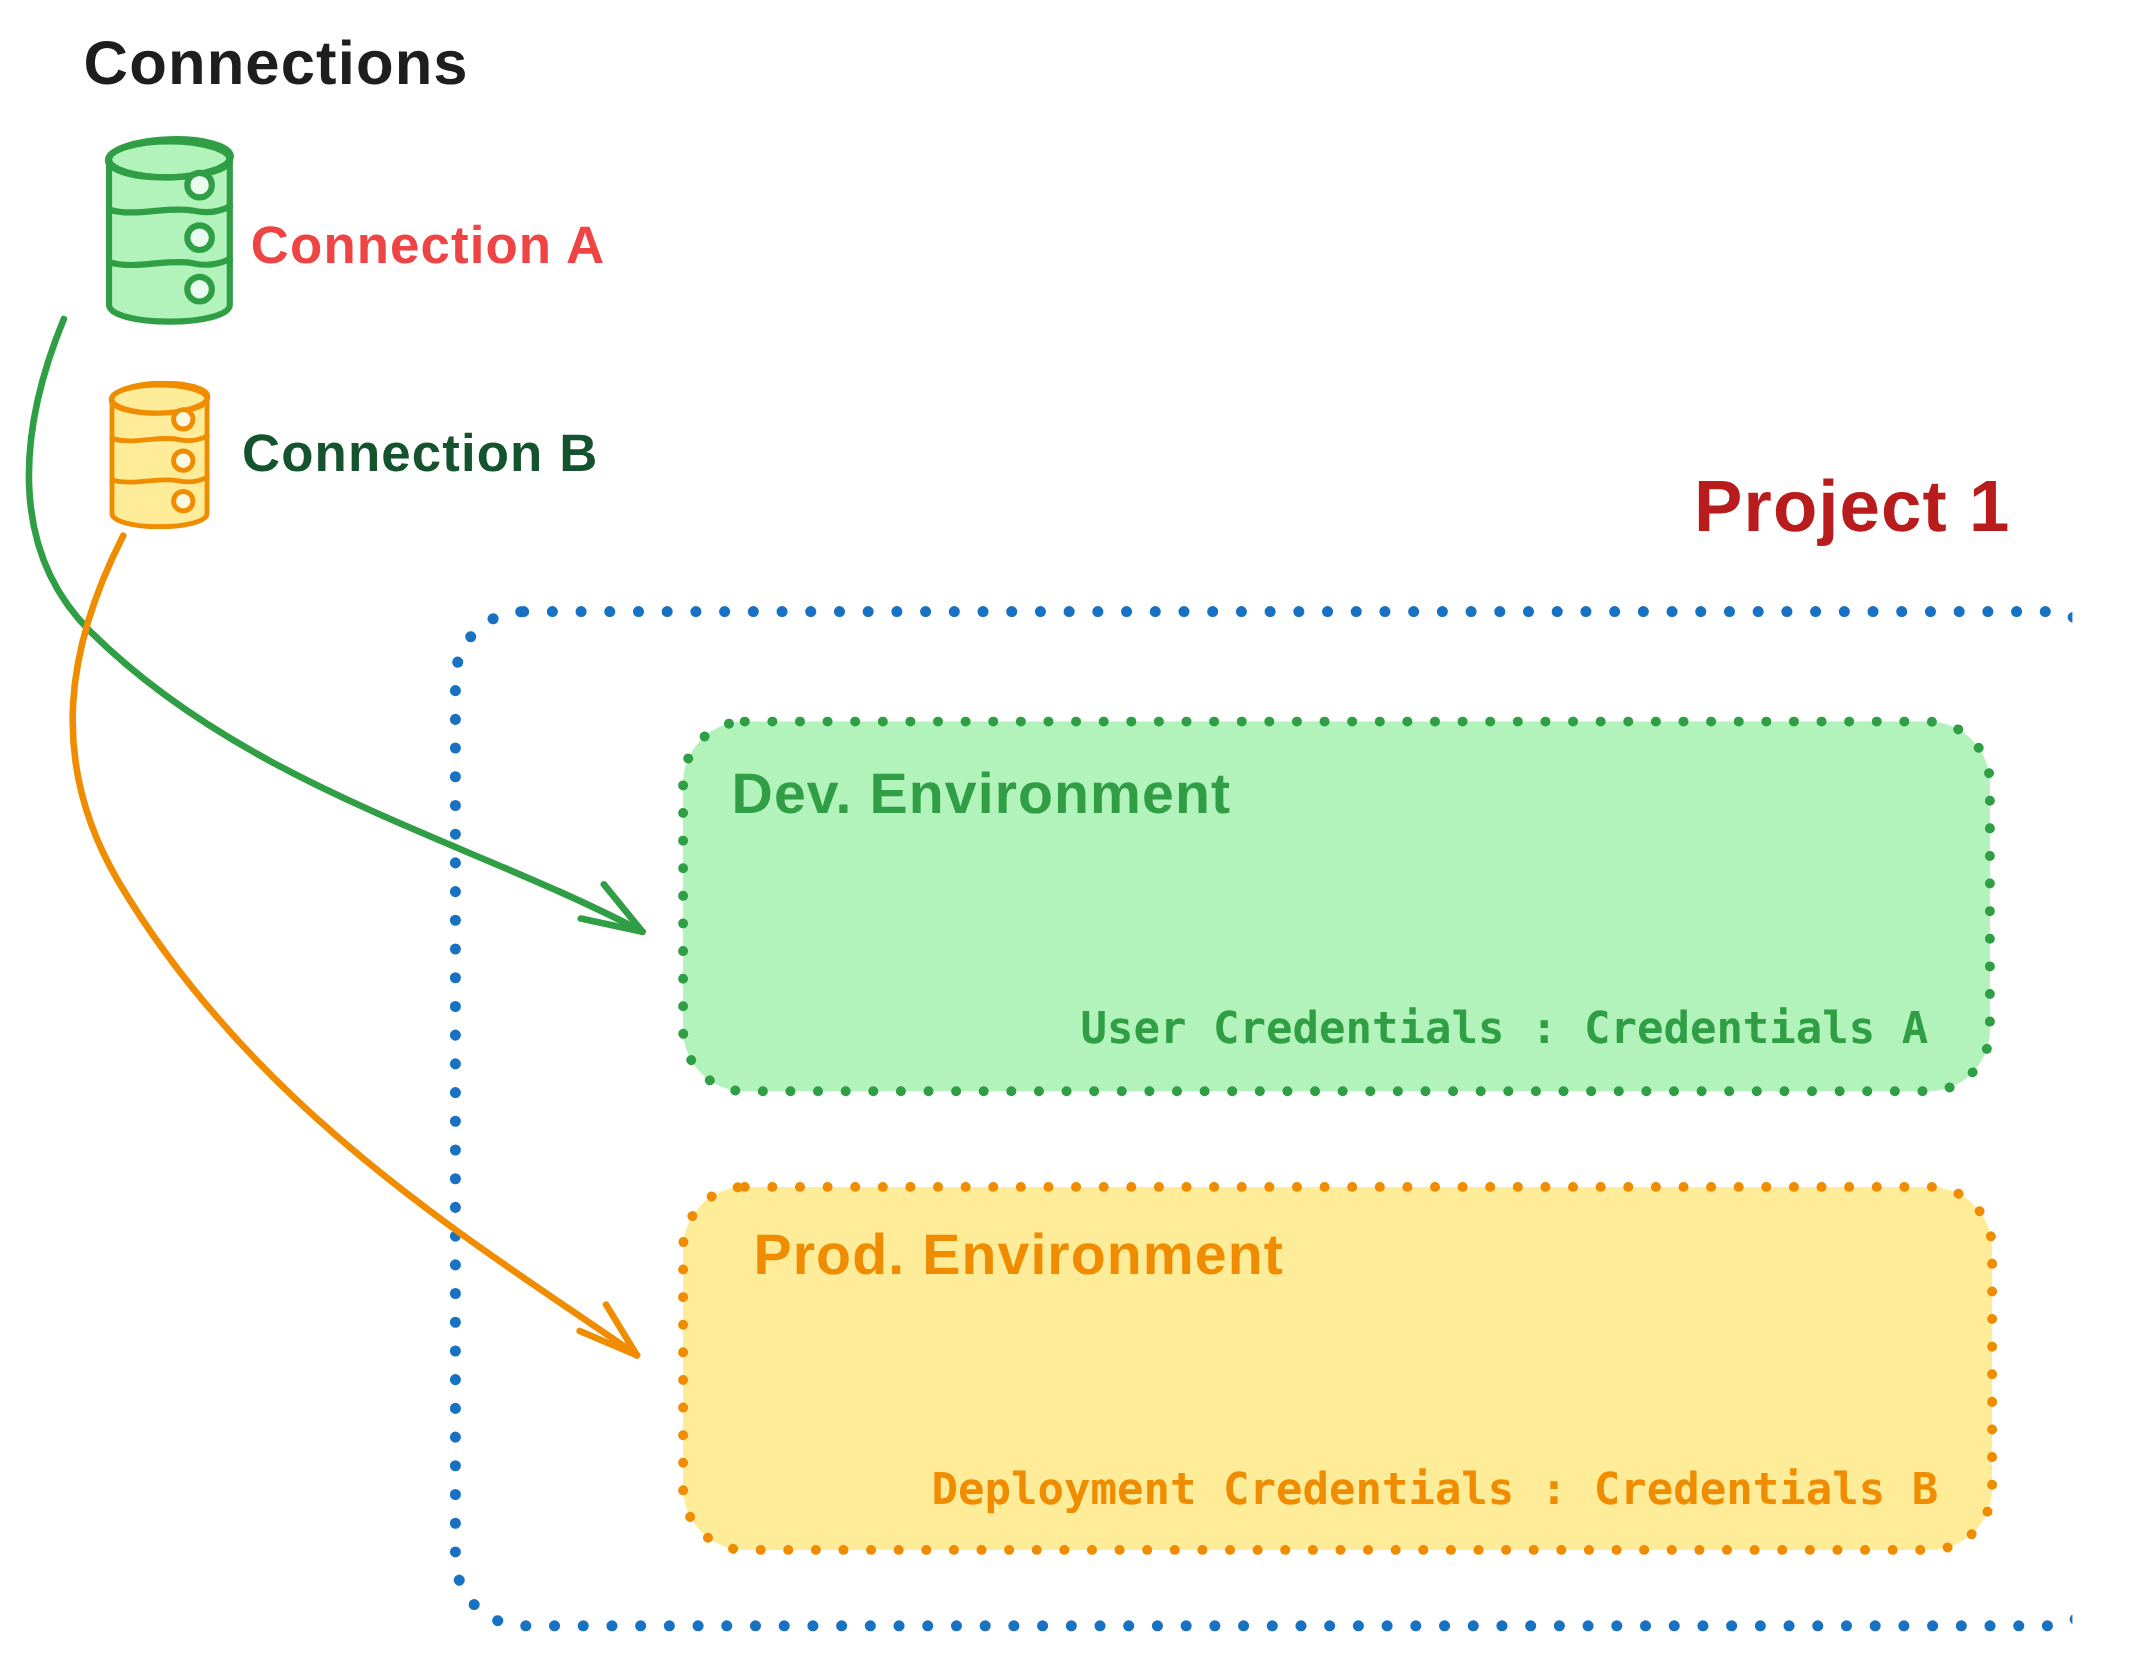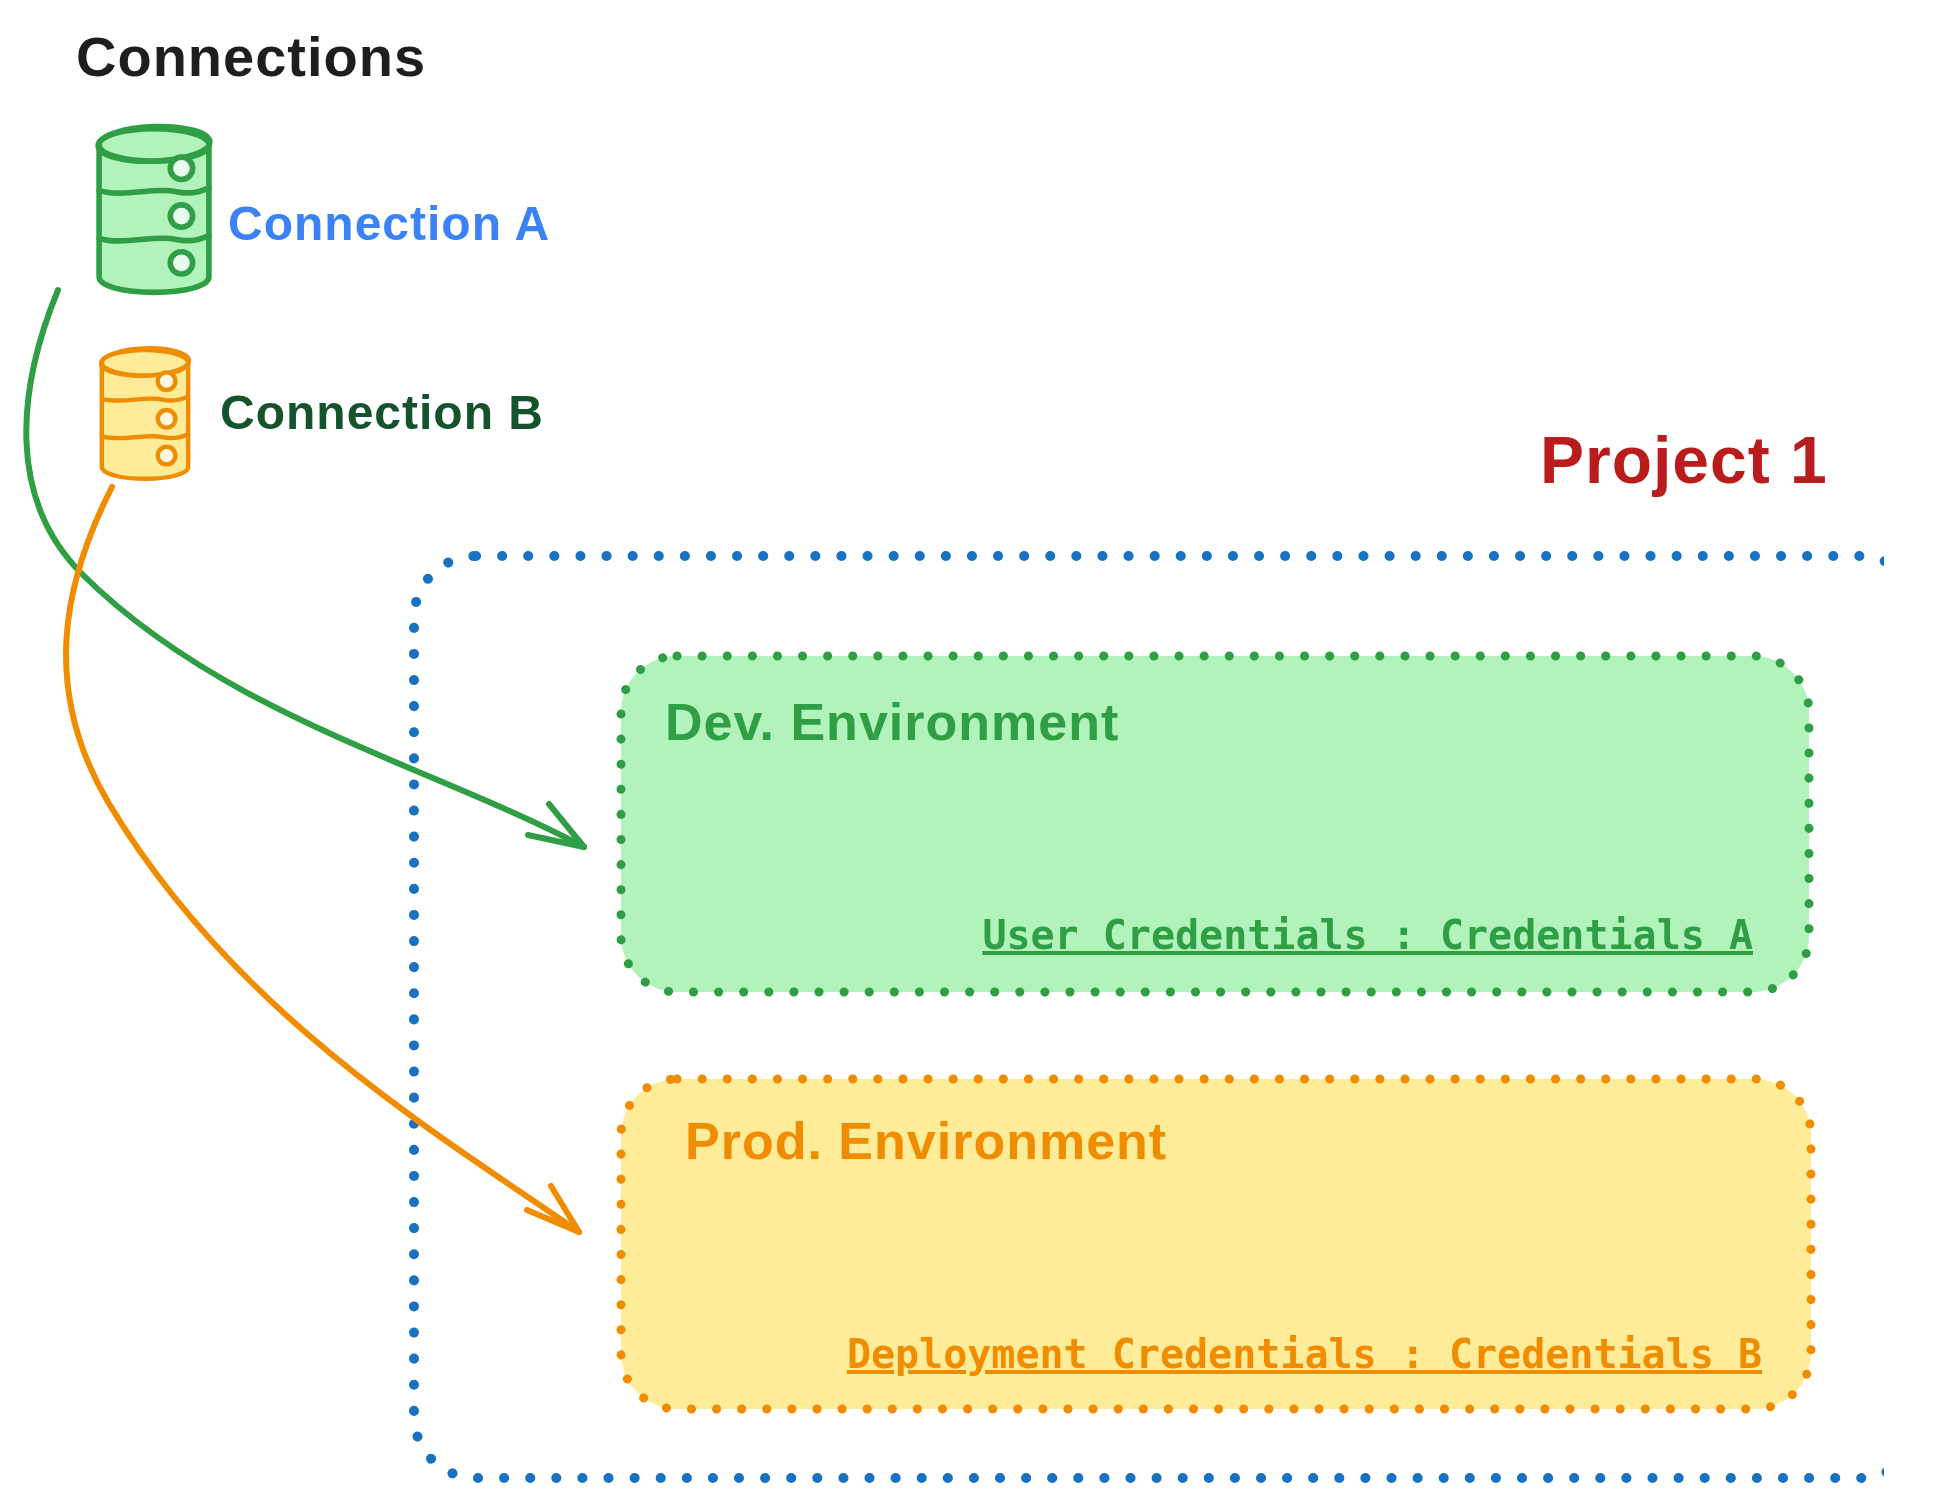--- a/index.html
+++ b/index.html
@@ -20,36 +20,35 @@
   .hand {
     font-family: "Liberation Sans", sans-serif;
     font-weight: 700;
     letter-spacing: 1px;
     white-space: nowrap;
   }
   .mono {
     font-family: "DejaVu Sans Mono", monospace;
     font-weight: 700;
     white-space: nowrap;
-    text-decoration: underline;
   }
 
   #diagram-title {
     left: 76px; top: 24px;
     font-size: 56px;
     color: #1e1e1e;
   }
 
   #conn-a-icon { left: 93px; top: 123px; width: 122px; height: 174px; }
   #conn-b-icon { left: 88px; top: 346px; width: 114px; height: 136px; }
 
   #conn-a-label {
     left: 228px; top: 196px;
     font-size: 48px;
-    color: #3b82f6;
+    color: #ef4444;
   }
   #conn-b-label {
     left: 220px; top: 385px;
     font-size: 48px;
     color: #14532d;
   }
 
   #project-title {
     left: 1540px; top: 422px;
     font-size: 66px;

